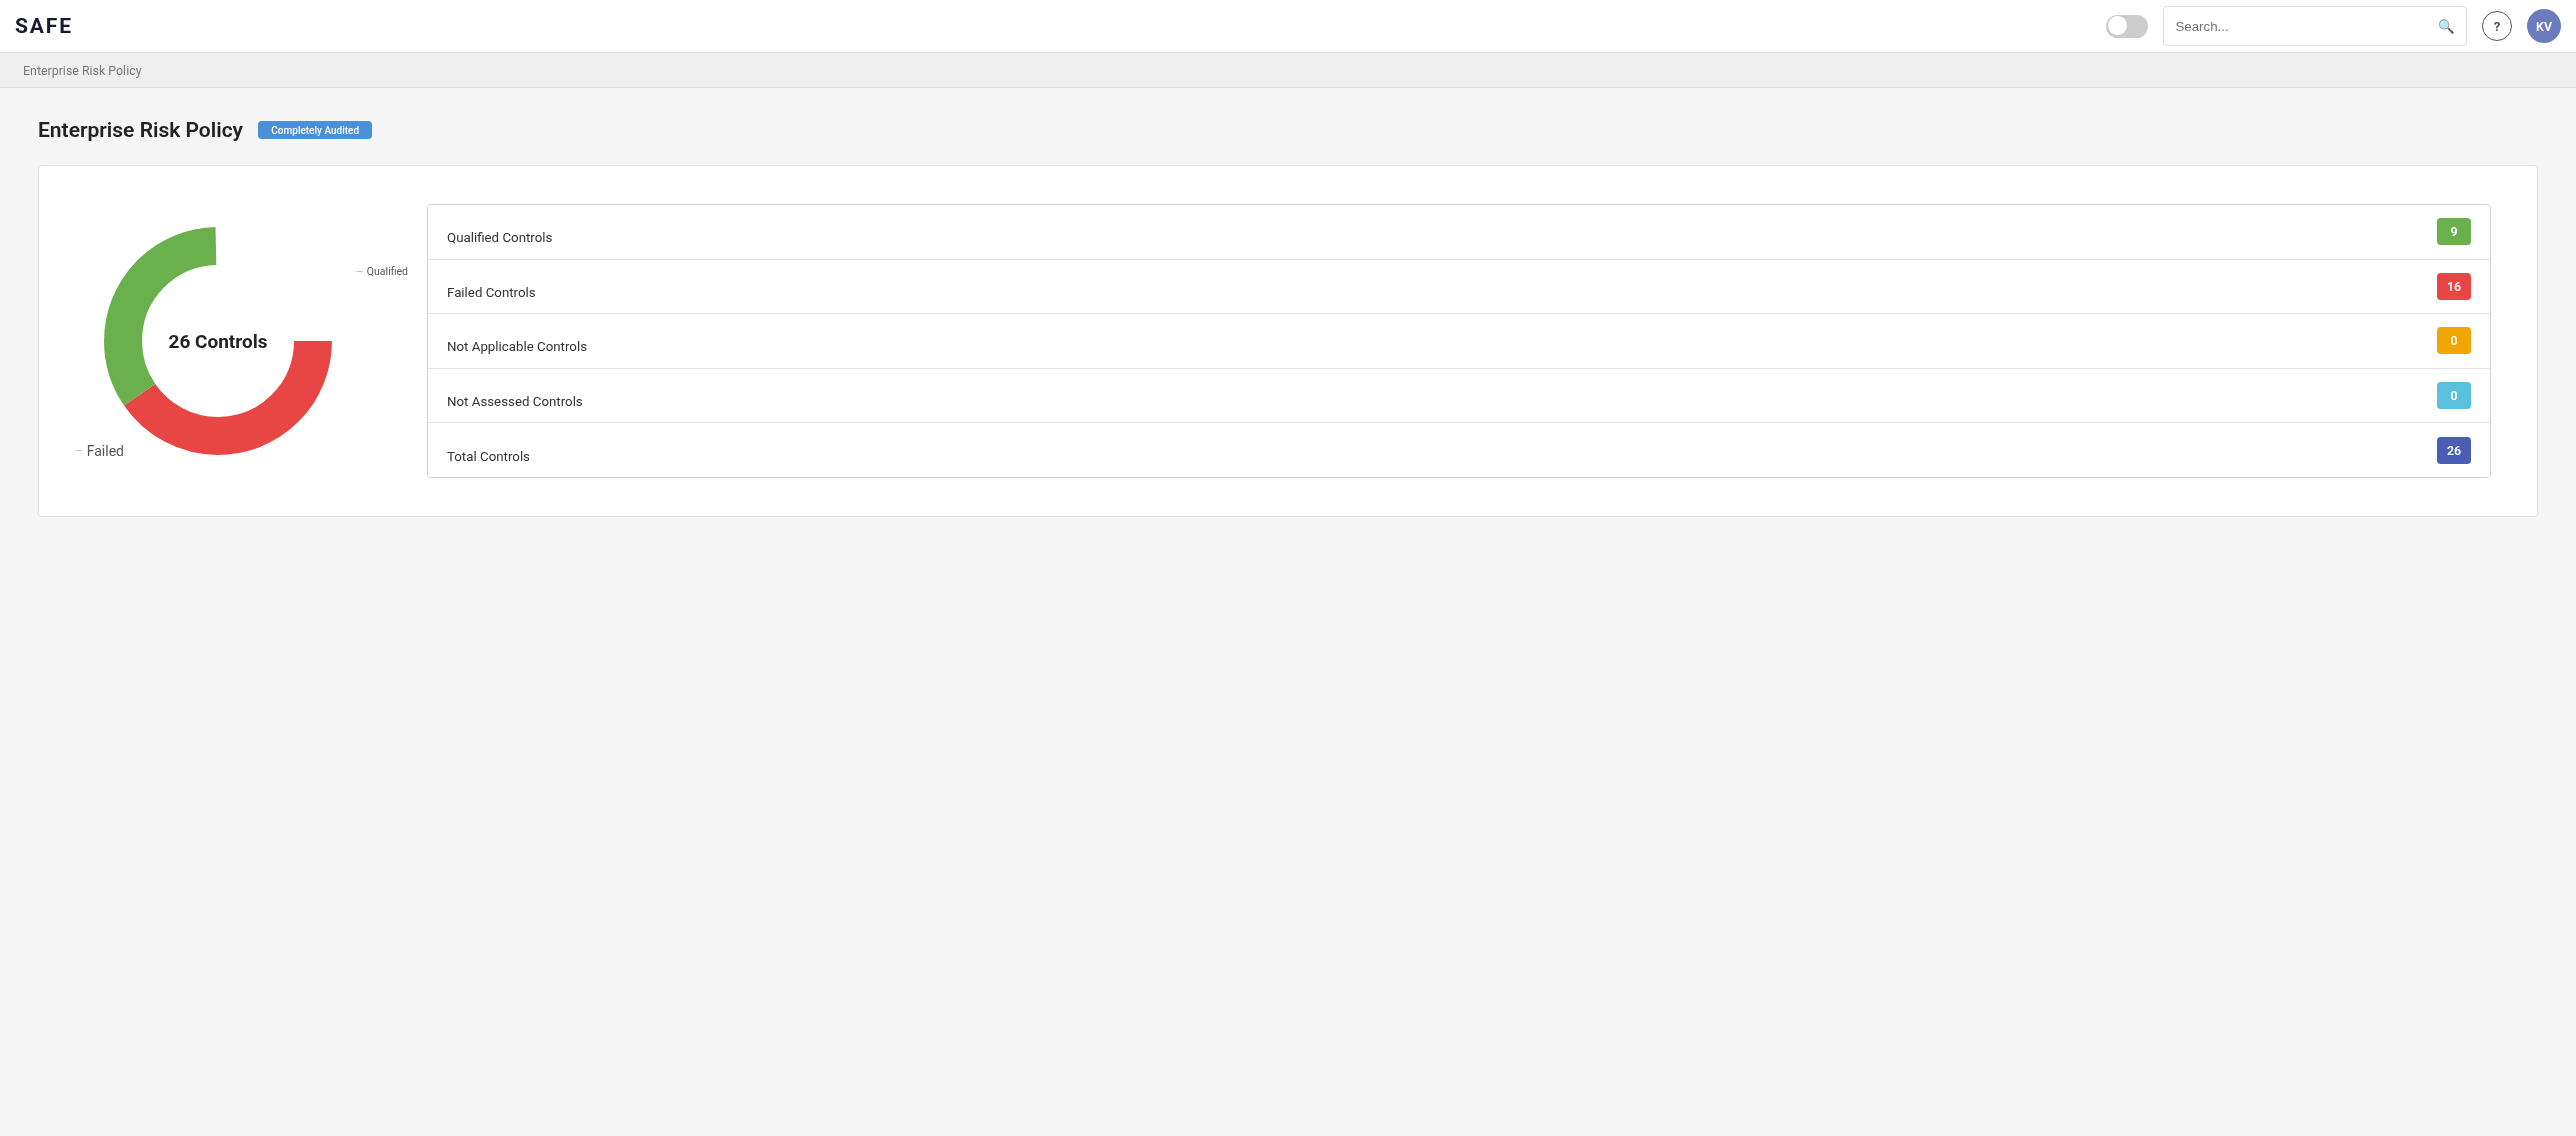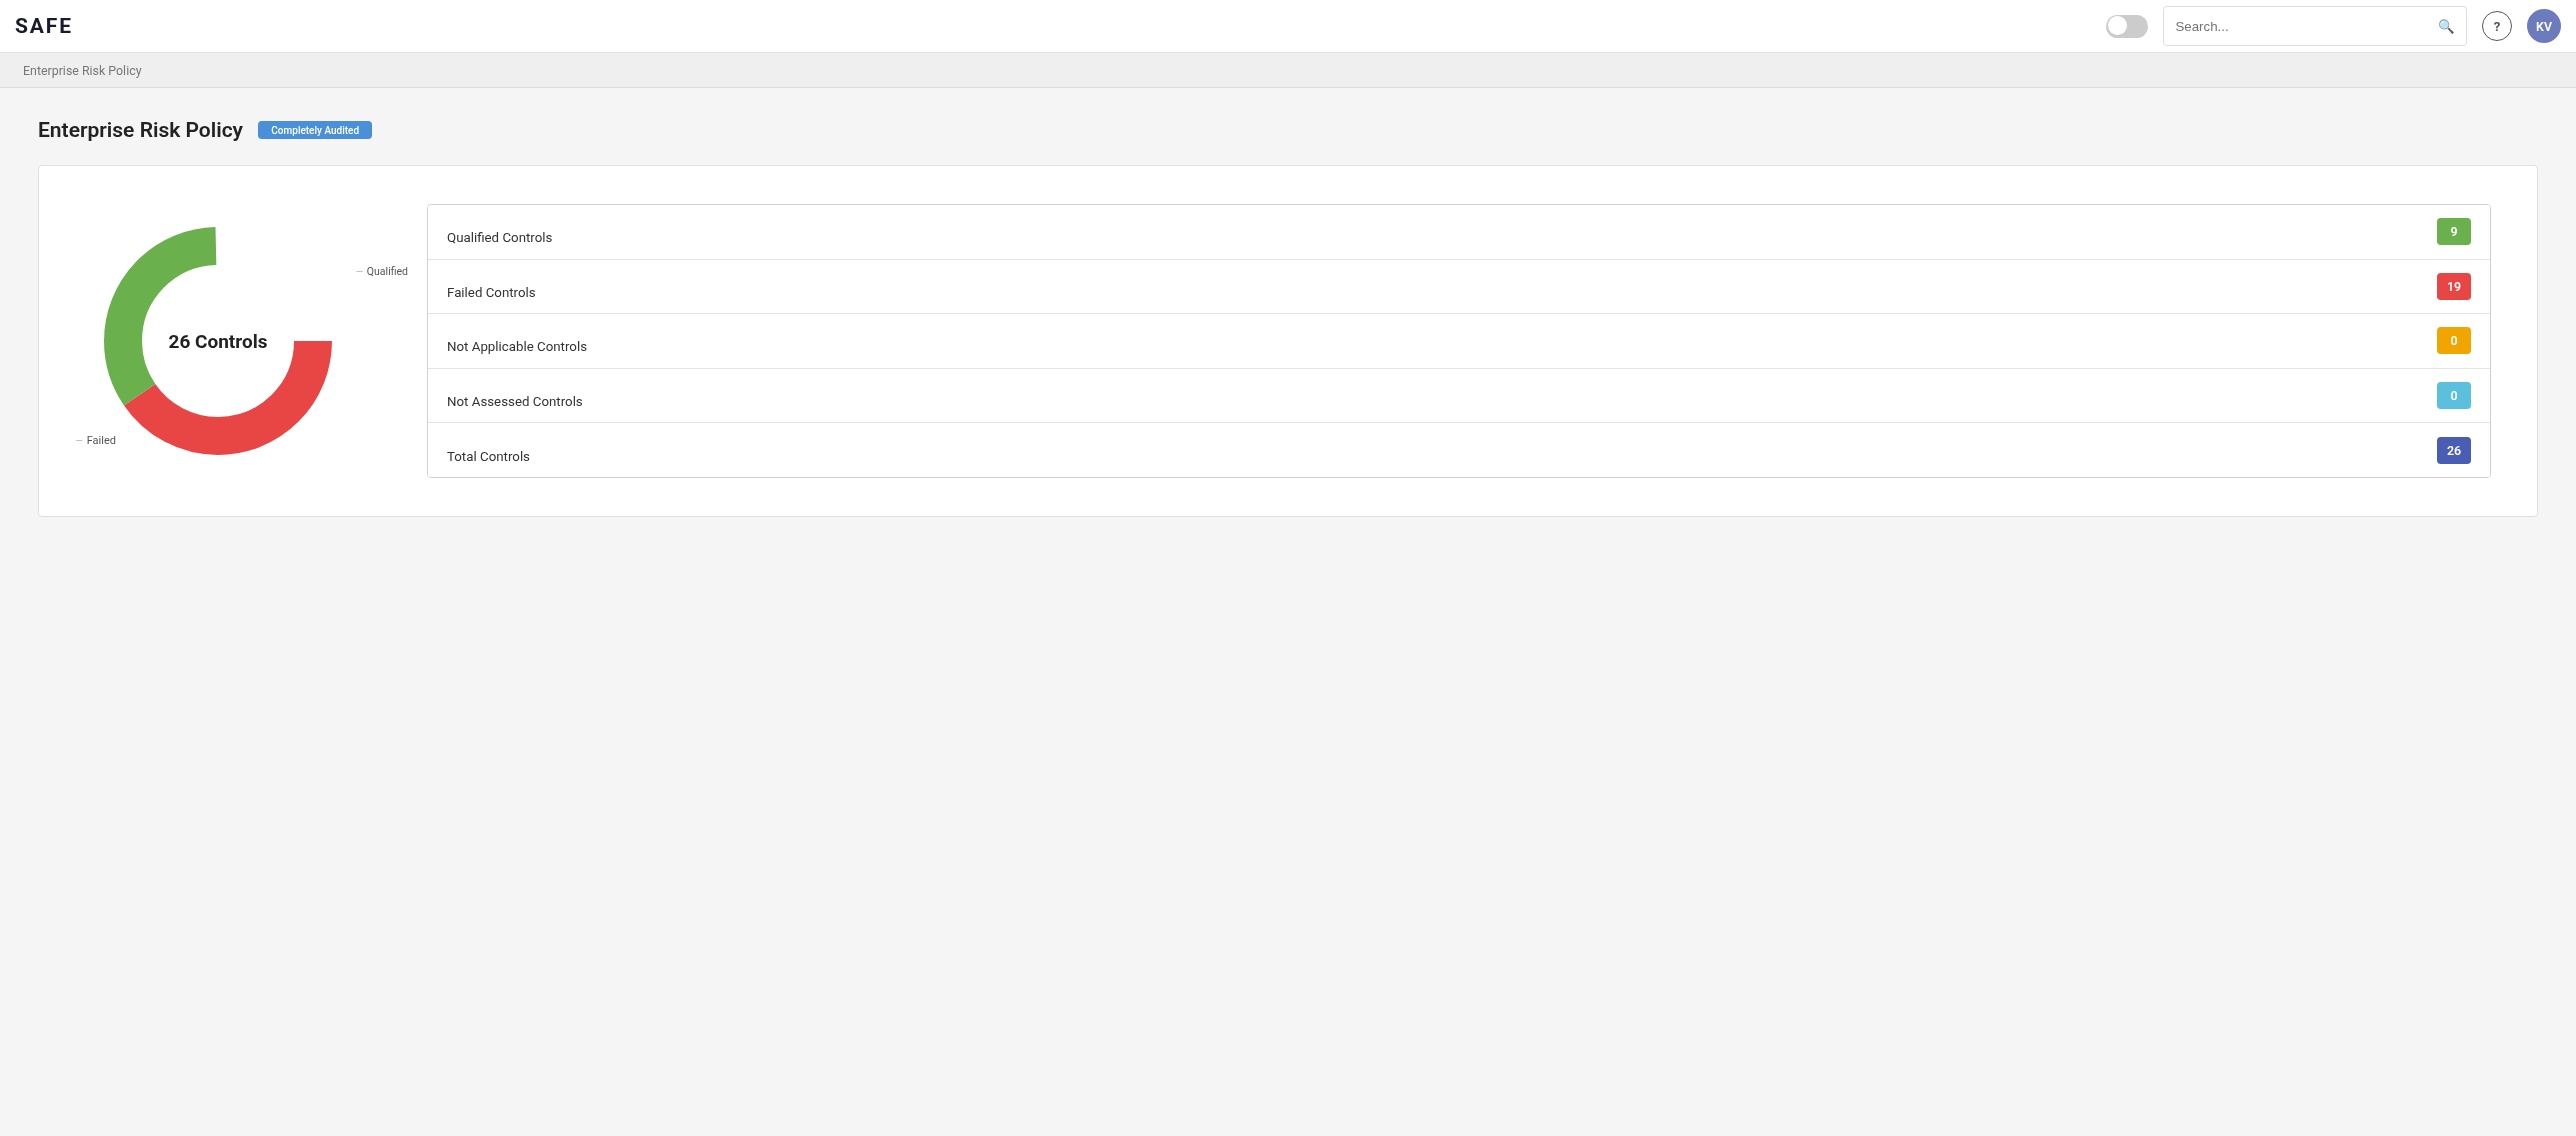--- a/index.html
+++ b/index.html
@@ -159,23 +159,23 @@
       left: 50%;
       transform: translate(-50%, -50%);
       text-align: center;
       font-size: 19px;
       font-weight: 700;
       color: #222;
       white-space: nowrap;
     }
     .chart-label-failed {
       position: absolute;
-      bottom: 27px;
+      bottom: 15px;
       left: -9.5px;
-      font-size: 11px;
+      font-size: 14px;
       color: #555;
       display: flex;
       align-items: center;
       gap: 3.8px;
       margin-top: 44px;
     }
     .chart-label-failed::before {
       content: '—';
       color: #aaa;
       font-size: 9.5px;
@@ -278,21 +278,21 @@
       <div class="chart-label-qualified">Qualified</div>
     </div>
 
     <div class="stats-table" id="stats-table">
     <div class="stats-row">
       <span class="stats-row-label">Qualified Controls</span>
       <span class="stats-badge badge-green">9</span>
     </div>
         <div class="stats-row">
       <span class="stats-row-label">Failed Controls</span>
-      <span class="stats-badge badge-red">19</span>
+      <span class="stats-badge badge-red">16</span>
     </div>
         <div class="stats-row">
       <span class="stats-row-label">Not Applicable Controls</span>
       <span class="stats-badge badge-orange">0</span>
     </div>
         <div class="stats-row">
       <span class="stats-row-label">Not Assessed Controls</span>
       <span class="stats-badge badge-blue-light">0</span>
     </div>
         <div class="stats-row">

